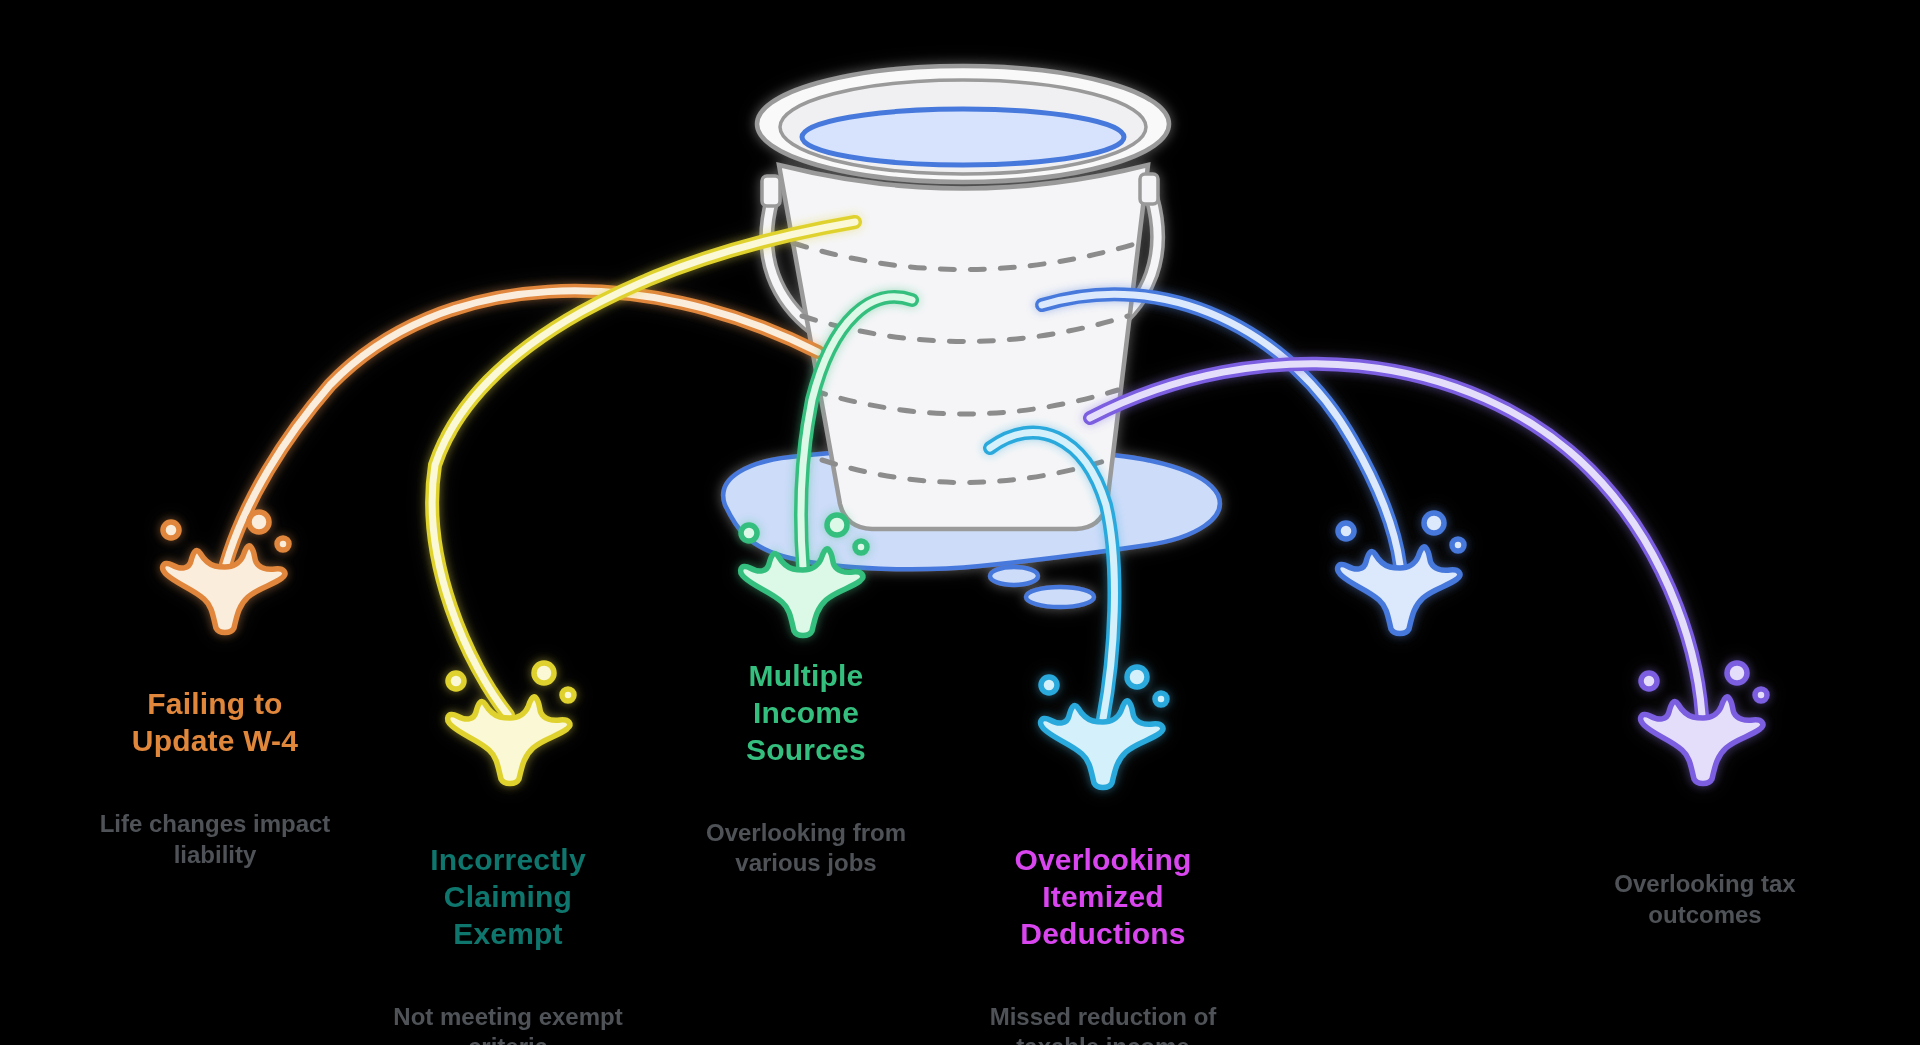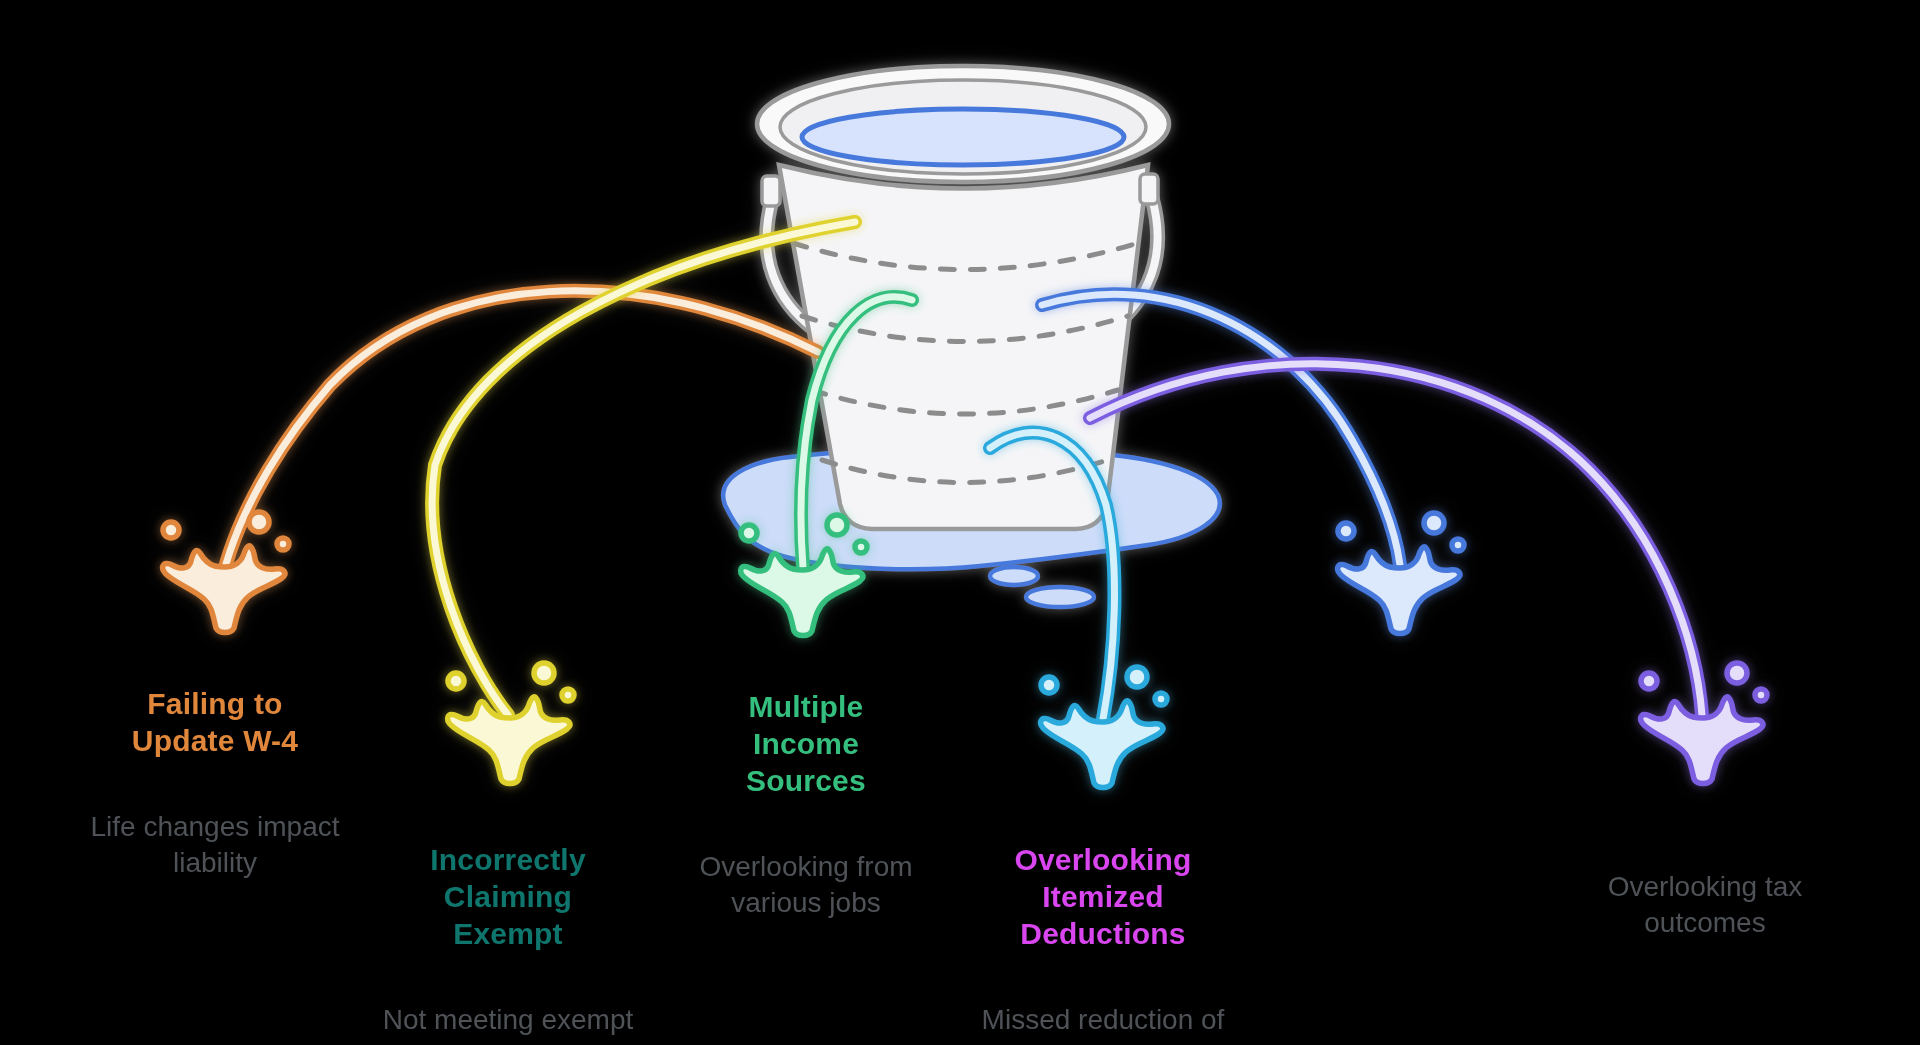--- a/index.html
+++ b/index.html
@@ -25,22 +25,22 @@
   .label .title{
     display:block;
     font-size:30px;
     font-weight:700;
     line-height:1.23;
     letter-spacing:.2px;
   }
   .label .subtitle{
     display:block;
     margin-top:31px;
-    font-size:28px;
-    font-weight:400;
+    font-size:24px;
+    font-weight:700;
     line-height:1.28;
   }
 </style>
 </head>
 <body style="background: rgb(0, 0, 0);">
 
 <div id="stage">
 
 <svg class="illustration" width="1920" height="1045" viewBox="0 0 1920 1045">
   <defs>
@@ -169,21 +169,21 @@
 </div>
 
 <div class="label" style="left:508px;top:824px">
   <span class="title" style="color: #0f766e;">Incorrectly
 Claiming
 Exempt</span>
   <span class="subtitle" style="color: rgb(79, 83, 88);">Not meeting exempt
 criteria</span>
 </div>
 
-<div class="label" style="left:806px;top:671px">
+<div class="label" style="left:806px;top:640px">
   <span class="title" style="color: rgb(53, 191, 126);">Multiple
 Income
 Sources</span>
   <span class="subtitle" style="color: rgb(79, 83, 88);">Overlooking from
 various jobs</span>
 </div>
 
 <div class="label" style="left:1103px;top:824px">
   <span class="title" style="color: #d946ef;">Overlooking
 Itemized

